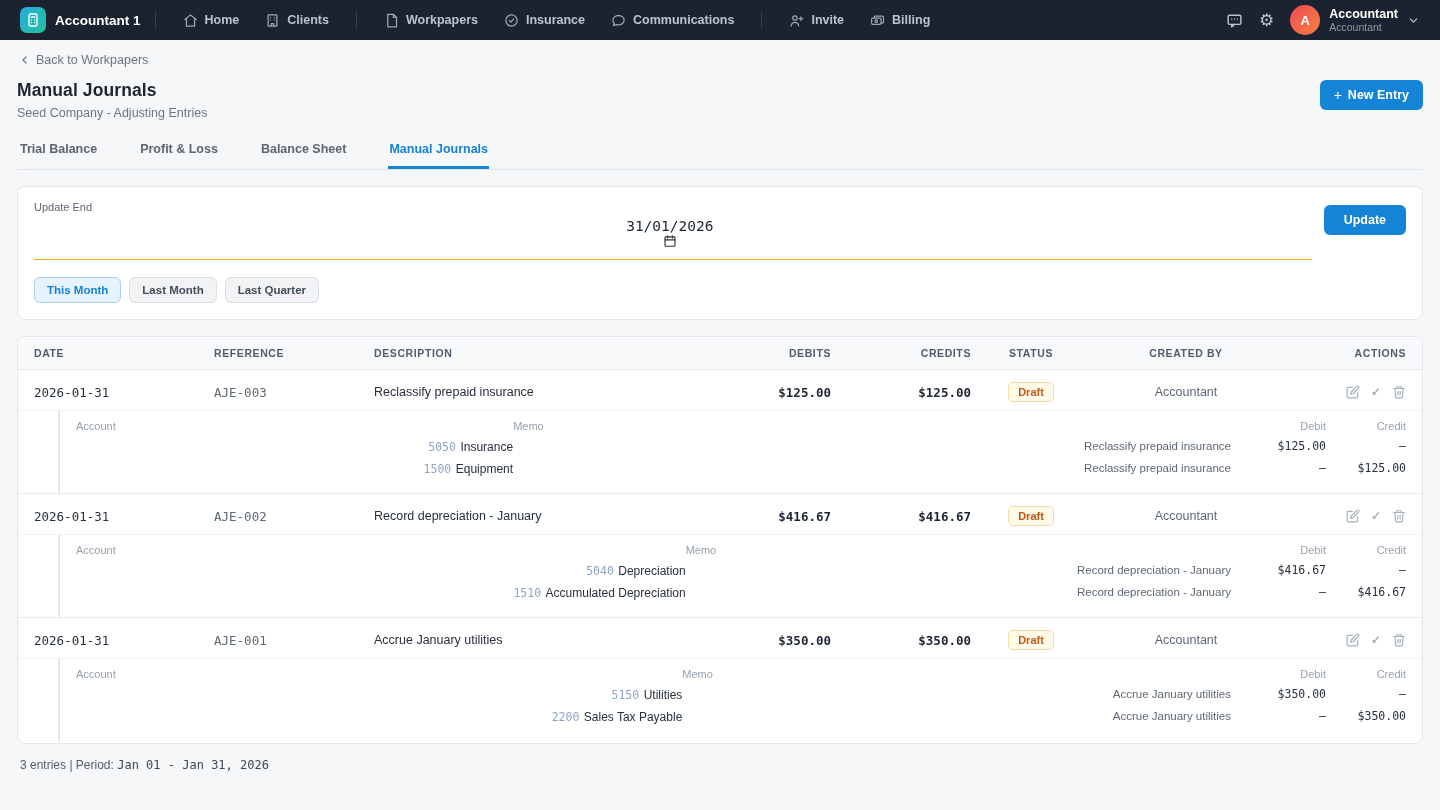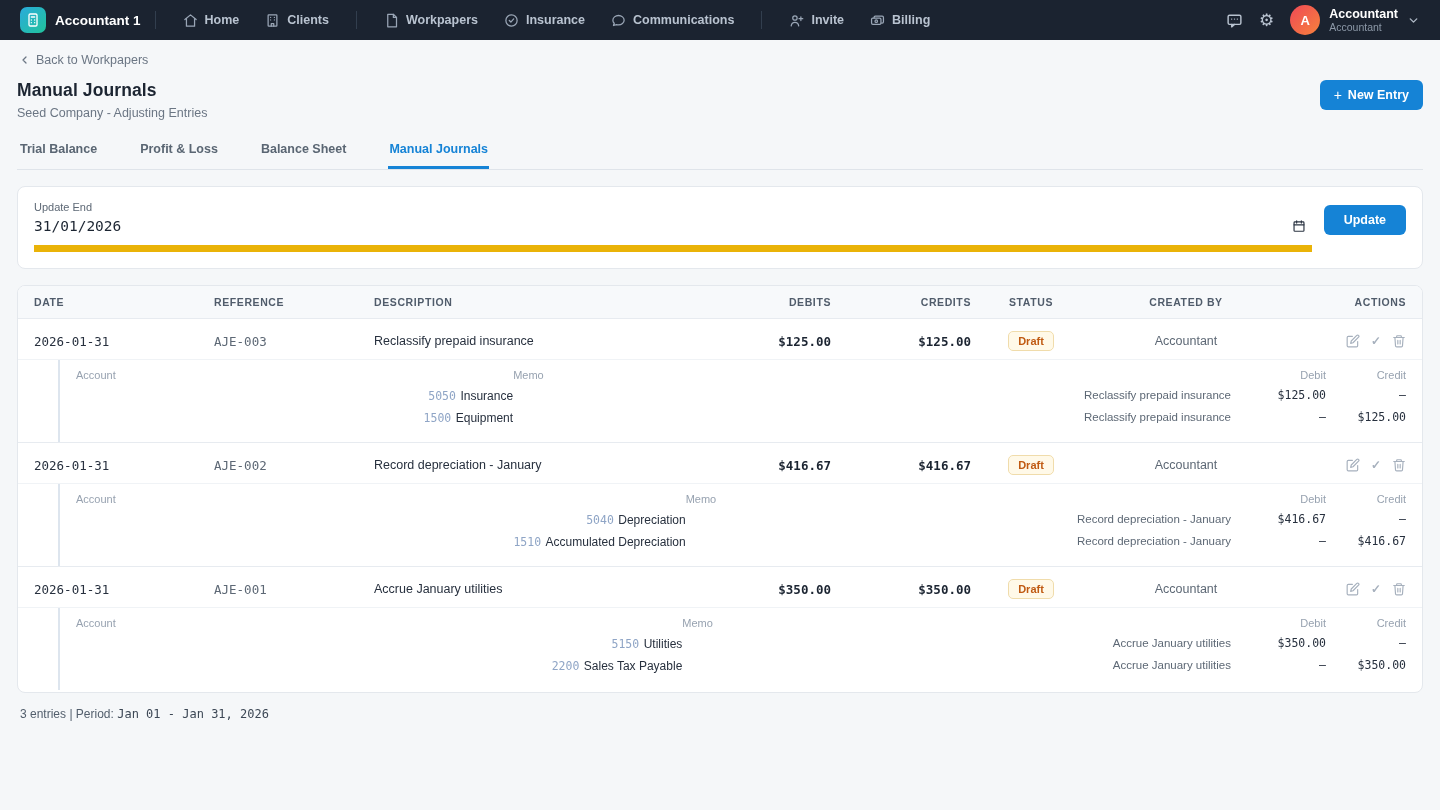--- a/index.html
+++ b/index.html
@@ -37,21 +37,21 @@
   .tab { font-size:12.5px; font-weight:700; color:#5a6673; padding:6px 1px 10px; border-bottom:3px solid transparent; cursor:pointer; }
   .tab.active { color:#1583d6; border-bottom-color:#1583d6; }
 
   .card { background:#fff; border:1px solid #e4e8ed; border-radius:8px; }
 
   
   .period-card { margin-top:16px; padding:14px 16px 16px; }
   .field-label { font-size:11px; color:#5d6875; margin-bottom:3px; }
   .period-row { display:flex; align-items:flex-start; }
   .date-field { flex:1; }
-  .date-input { display:flex; align-items:center; justify-content:space-between; border-bottom:7px solid #eab308; padding:2px 6px 11px 0; cursor:pointer; }
+  .date-input { display:flex; align-items:center; justify-content:space-between; border-bottom:1px solid #eab308; padding:2px 6px 11px 0; cursor:pointer;flex-direction:column; }
   .date-value { font-family:"DejaVu Sans Mono", monospace; font-size:14.5px; color:#1c2532; }
   .cal-icon { color:#2b3442; }
   .update-btn { margin-left:12px; margin-top:4px; padding:8px 20px; }
   .chips { display:flex; gap:8px; margin-top:17px; }
   .chip { font-size:11.5px; font-weight:700; border-radius:6px; padding:6px 12px; cursor:pointer; background:#f1f3f5; border:1px solid #dbe0e6; color:#434e5b; }
   .chip.active { background:#e7f3fc; border-color:#a5d0f0; color:#1583d6; }
 
   
   .table-card { margin-top:16px; overflow:hidden; padding-bottom:2px; }
   .jgrid { display:grid; grid-template-columns:180px 160px 1fr 140px 140px 120px 190px 125px; align-items:center; padding:0 16px; }
@@ -235,20 +235,25 @@
               <svg width="14" height="14" viewBox="0 0 24 24" fill="none" stroke="currentColor" stroke-width="2" stroke-linecap="round" stroke-linejoin="round">
                 <rect x="3.5" y="5" width="17" height="16" rx="1.5"></rect>
                 <path d="M3.5 10h17"></path>
                 <path d="M8 3v4M16 3v4"></path>
               </svg>
             </span>
         </div>
       </div>
       <button class="btn-primary update-btn">Update</button>
     </div>
+    <div class="chips">
+      <button class="chip active">This Month</button>
+      <button class="chip">Last Month</button>
+      <button class="chip">Last Quarter</button>
+    </div>
   </section>
 
   
   <section class="card table-card">
     <div class="jgrid thead">
       <div class="th">Date</div>
       <div class="th">Reference</div>
       <div class="th">Description</div>
       <div class="th t-right">Debits</div>
       <div class="th t-right">Credits</div>

